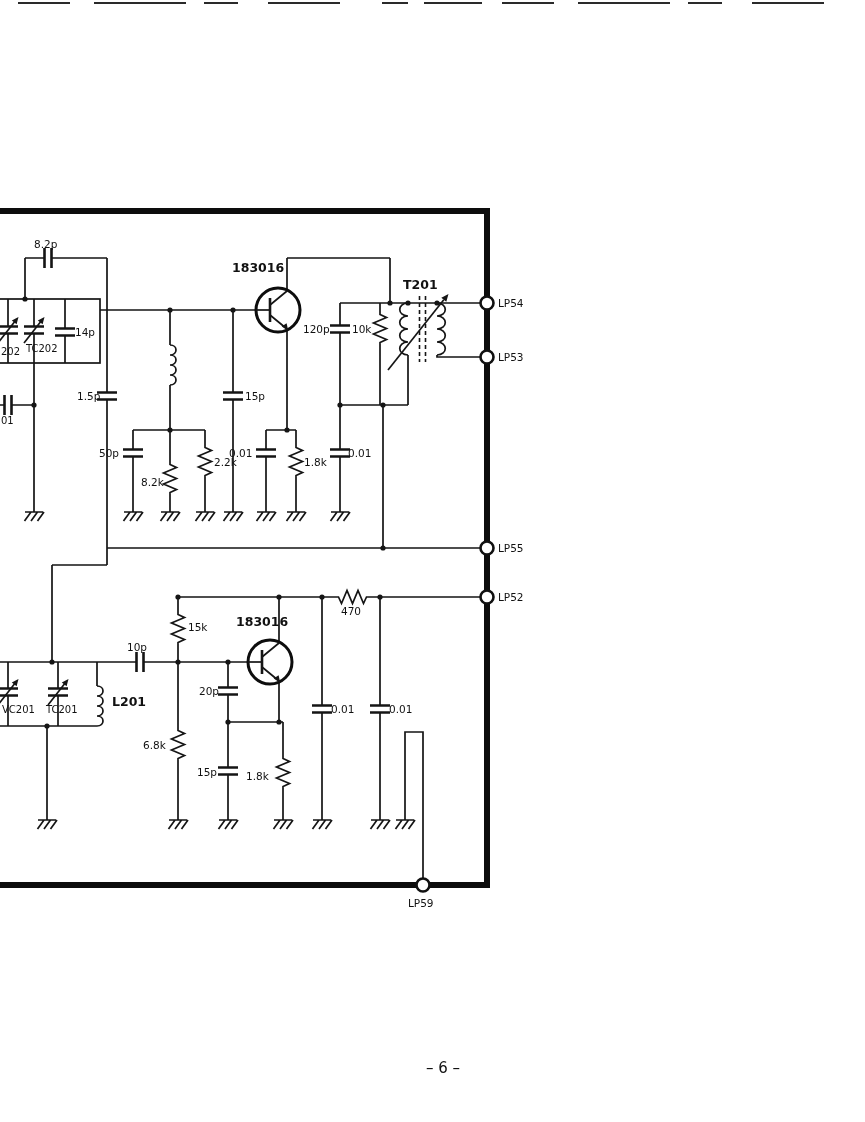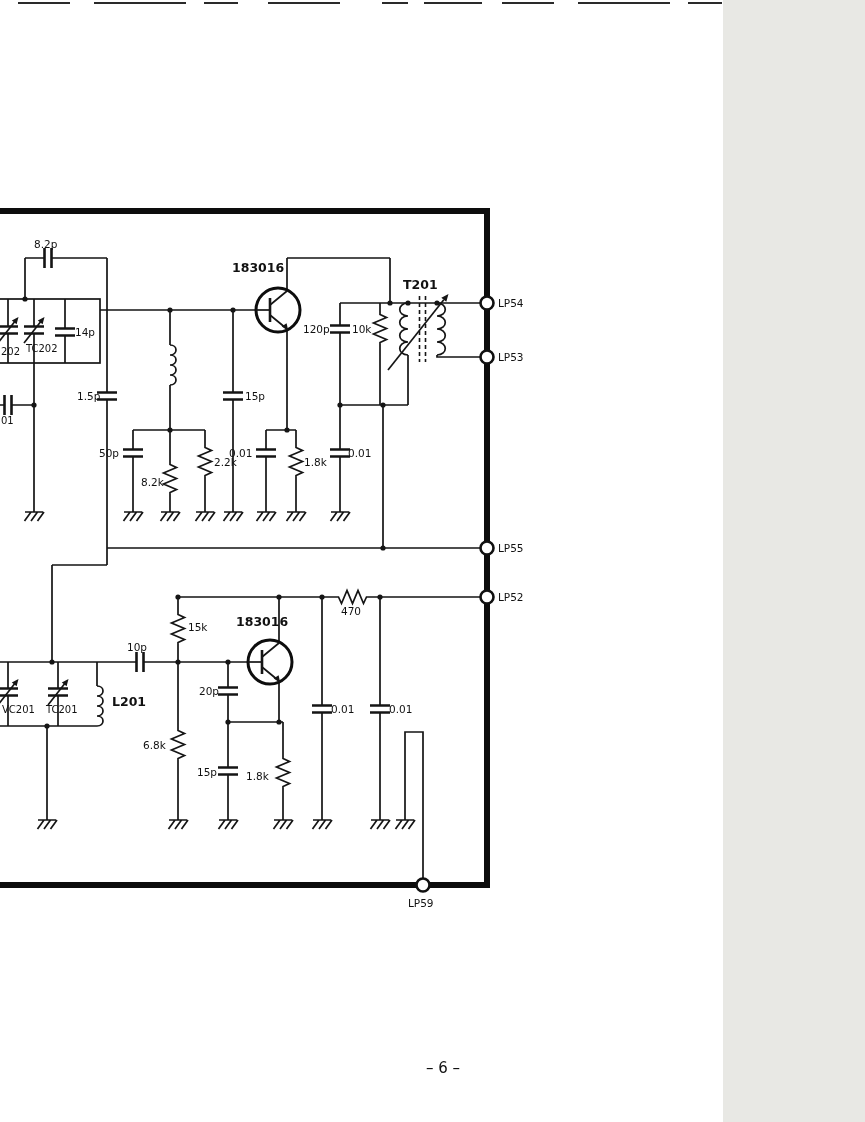--- a/index.html
+++ b/index.html
@@ -1,16 +1,16 @@
 <!DOCTYPE html>
 <html><head>
 <meta charset="utf-8">
 <style>
   html,body{margin:0;padding:0;background:#e8e8e4;}
-  .page{position:relative;width:723px;height:1122px;background:#ffffff;overflow:hidden;
+  .page{position:relative;width:865px;height:1122px;background:#ffffff;overflow:hidden;
         font-family:"DejaVu Sans", sans-serif;}
   svg{position:absolute;left:0;top:0;}
   .w{stroke:#151515;stroke-width:1.7;fill:none;}
   .border{stroke:#0d0d0d;stroke-width:6;fill:none;}
   .plate{stroke:#151515;stroke-width:2.6;fill:none;}
   .blank{fill:#ffffff;stroke:none;}
   .tr{stroke:#0d0d0d;stroke-width:3;fill:#ffffff;}
   .dash{stroke:#2a2a2a;stroke-width:2;fill:none;stroke-dasharray:52 24 92 18 34 30 72 42 26 16 58 20;}
   .core{stroke:#151515;stroke-width:1.6;fill:none;stroke-dasharray:4 3;}
   .dot{fill:#151515;}

